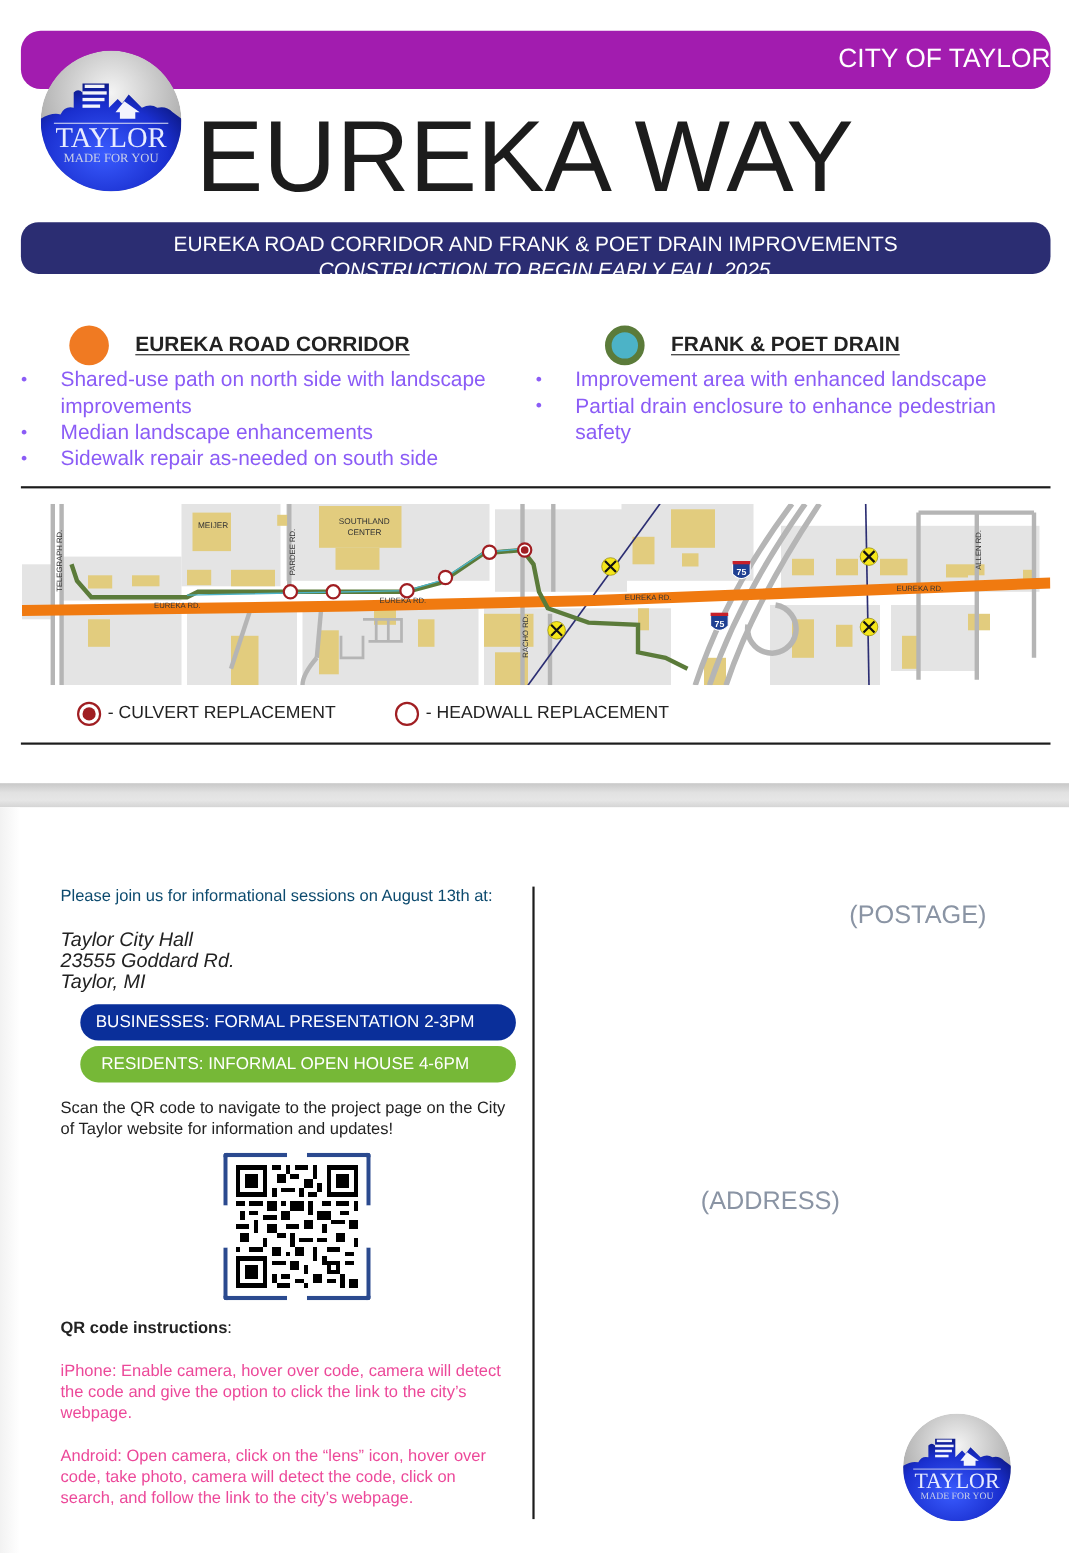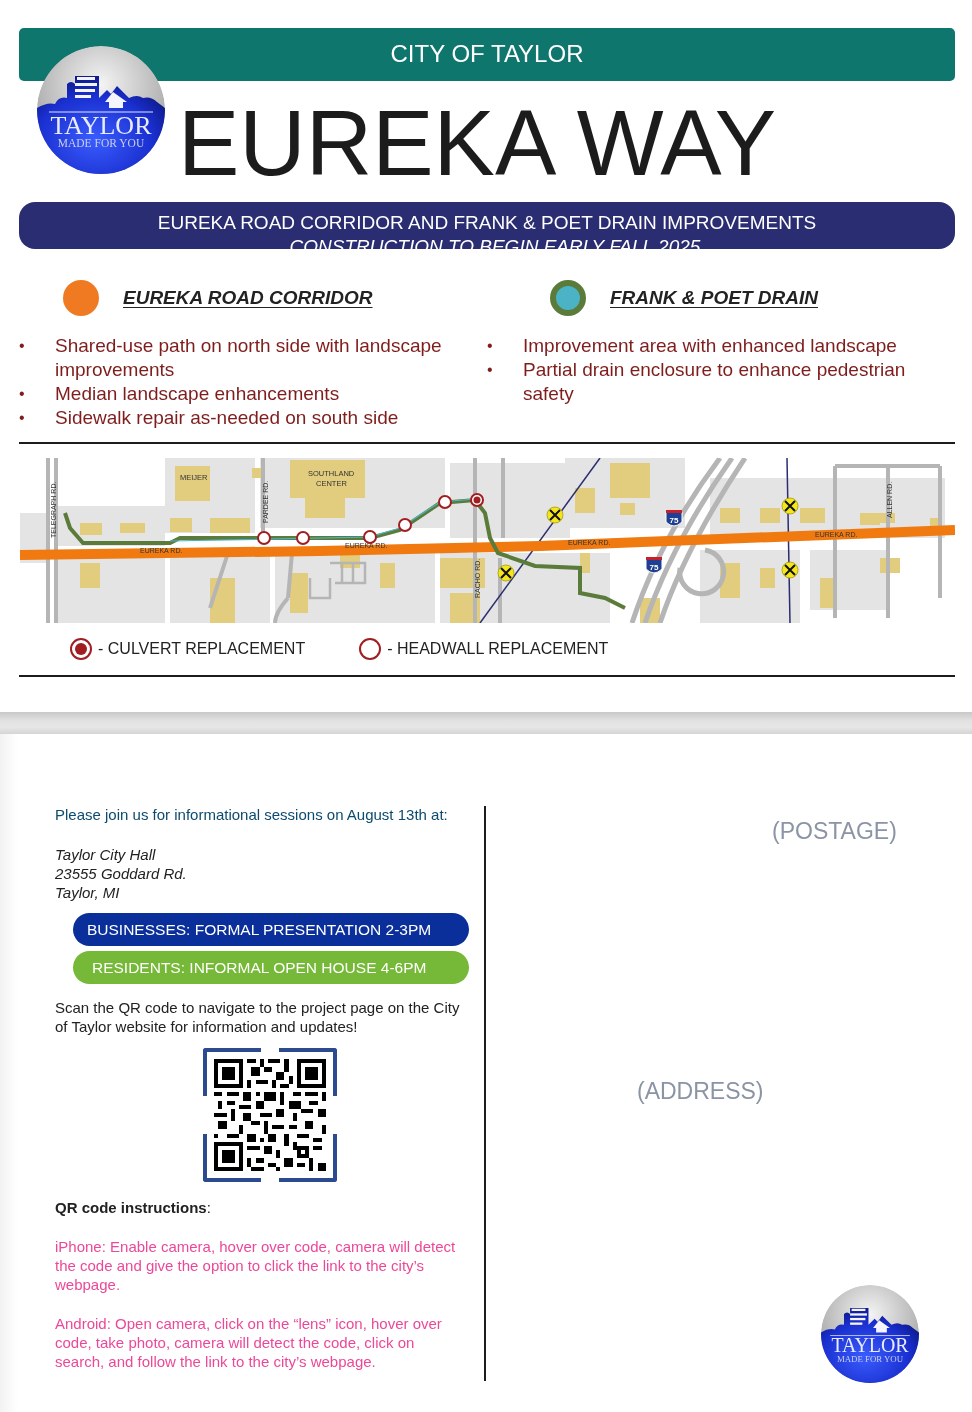--- a/index.html
+++ b/index.html
@@ -3,47 +3,47 @@
 <meta charset="utf-8">
 <style>
   * { box-sizing: border-box; margin: 0; padding: 0; }
   html, body { width: 972px; height: 1412px; background: #ffffff; overflow: hidden; }
   body { font-family: "Liberation Sans", sans-serif; color: #222; position: relative; }
 
   .front { position: absolute; left: 0; top: 0; width: 972px; height: 712px; background: #fff; }
 
   .banner-top {
     position: absolute; left: 19px; top: 28px; width: 936px; height: 53px;
-    background: #0f766e; border-radius: 5px;
-    color: #fff; font-size: 24px; text-align: center; line-height: 52px;
+    background: #a21caf; border-radius: 18px;
+    color: #fff; font-size: 24px; text-align: right; line-height: 52px;
   }
   .logo { position: absolute; width: 128px; height: 128px; border-radius: 50%; overflow: hidden; }
   .logo-top { left: 37px; top: 46px; }
   .logo-bottom { left: 821px; top: 1285px; width: 98px; height: 98px; }
 
   .title {
     position: absolute; left: 178px; top: 88px; width: 640px;
     font-size: 92px; line-height: 110px; color: #1c1c1c; letter-spacing: 0px;
   }
 
   .banner-sub {
     position: absolute; left: 19px; top: 202px; width: 936px; height: 47px;
     background: #2b2d72; border-radius: 16px;
     color: #fff; text-align: center; font-size: 19px; line-height: 24px; padding-top: 9px;
   }
   .banner-sub .l2 { font-style: italic; margin-left: 16px; }
 
-  .sec-head { position: absolute; display: flex; align-items: center; top: 280px; font-style: italic; }
+  .sec-head { position: absolute; display: flex; align-items: center; top: 296px; }
   .dot-orange { width: 36px; height: 36px; border-radius: 50%; background: #f07a22; }
   .dot-green { width: 36px; height: 36px; border-radius: 50%; background: #4cb3c7; border: 6px solid #5b7b3a; }
   .sec-head .lbl { font-size: 19px; font-weight: bold; text-decoration: underline; text-underline-offset: 3px; color: #222; margin-left: 24px; }
   .sh-left { left: 63px; }
   .sh-right { left: 550px; }
 
-  .bullets { position: absolute; top: 334px; font-size: 19px; line-height: 24px; color: #7f1d1d; list-style: none; }
+  .bullets { position: absolute; top: 334px; font-size: 19px; line-height: 24px; color: #8b5cf6; list-style: none; }
   .bullets li { position: relative; padding-left: 36px; }
   .bullets li::before { content: "•"; position: absolute; left: 0; top: 0; font-size: 16px; }
   .bl-left { left: 19px; width: 460px; }
   .bl-right { left: 487px; width: 460px; }
 
   .rule { position: absolute; left: 19px; width: 936px; height: 2px; background: #1c1c1c; }
 
   .map { position: absolute; left: 20px; top: 458px; width: 935px; height: 165px; overflow: hidden; background: #fff; }
 
   .legend { position: absolute; top: 638px; left: 70px; display: flex; align-items: center; font-size: 16px; color: #222; }
@@ -55,21 +55,21 @@
     position: absolute; left: 0; top: 712px; width: 972px; height: 22px;
     background: linear-gradient(#c8c8c8, #e2e2e2 40%, #e6e6e6 70%, #d4d4d4);
   }
 
   .back { position: absolute; left: 0; top: 734px; width: 972px; height: 678px; background: #fff; }
   .back::before { content: ""; position: absolute; left: 0; top: 0; width: 18px; height: 678px; background: linear-gradient(90deg, #f2f2f2, #ffffff); }
 
   .divider-v { position: absolute; left: 484px; top: 806px; width: 2px; height: 575px; background: #1c1c1c; }
 
   .intro { position: absolute; left: 55px; top: 806px; font-size: 15px; color: #0c4a6e; }
-  .addr { position: absolute; left: 55px; top: 845px; font-size: 15px; line-height: 19px; font-style: italic; color: #222; }
+  .addr { position: absolute; left: 55px; top: 845px; font-size: 18px; line-height: 19px; font-style: italic; color: #222; }
 
   .pill { position: absolute; left: 73px; width: 396px; height: 33px; border-radius: 17px; color: #fff; font-size: 15.5px; line-height: 33px; padding-left: 14px; }
   .pill-blue { top: 913px; background: #0a2f9a; }
   .pill-green { top: 951px; background: #76b837; padding-left: 19px; }
 
   .scan { position: absolute; left: 55px; top: 998px; width: 420px; font-size: 15px; line-height: 19px; color: #222; }
 
   .qr-wrap { position: absolute; left: 203px; top: 1048px; width: 134px; height: 134px; }
   .qr-corner { position: absolute; width: 22px; height: 22px; border-color: #2b4a8f; border-style: solid; }
   .qc-tl { left: 0; top: 0; border-width: 4px 0 0 4px; border-radius: 3px 0 0 0; width: 58px; height: 48px; }

